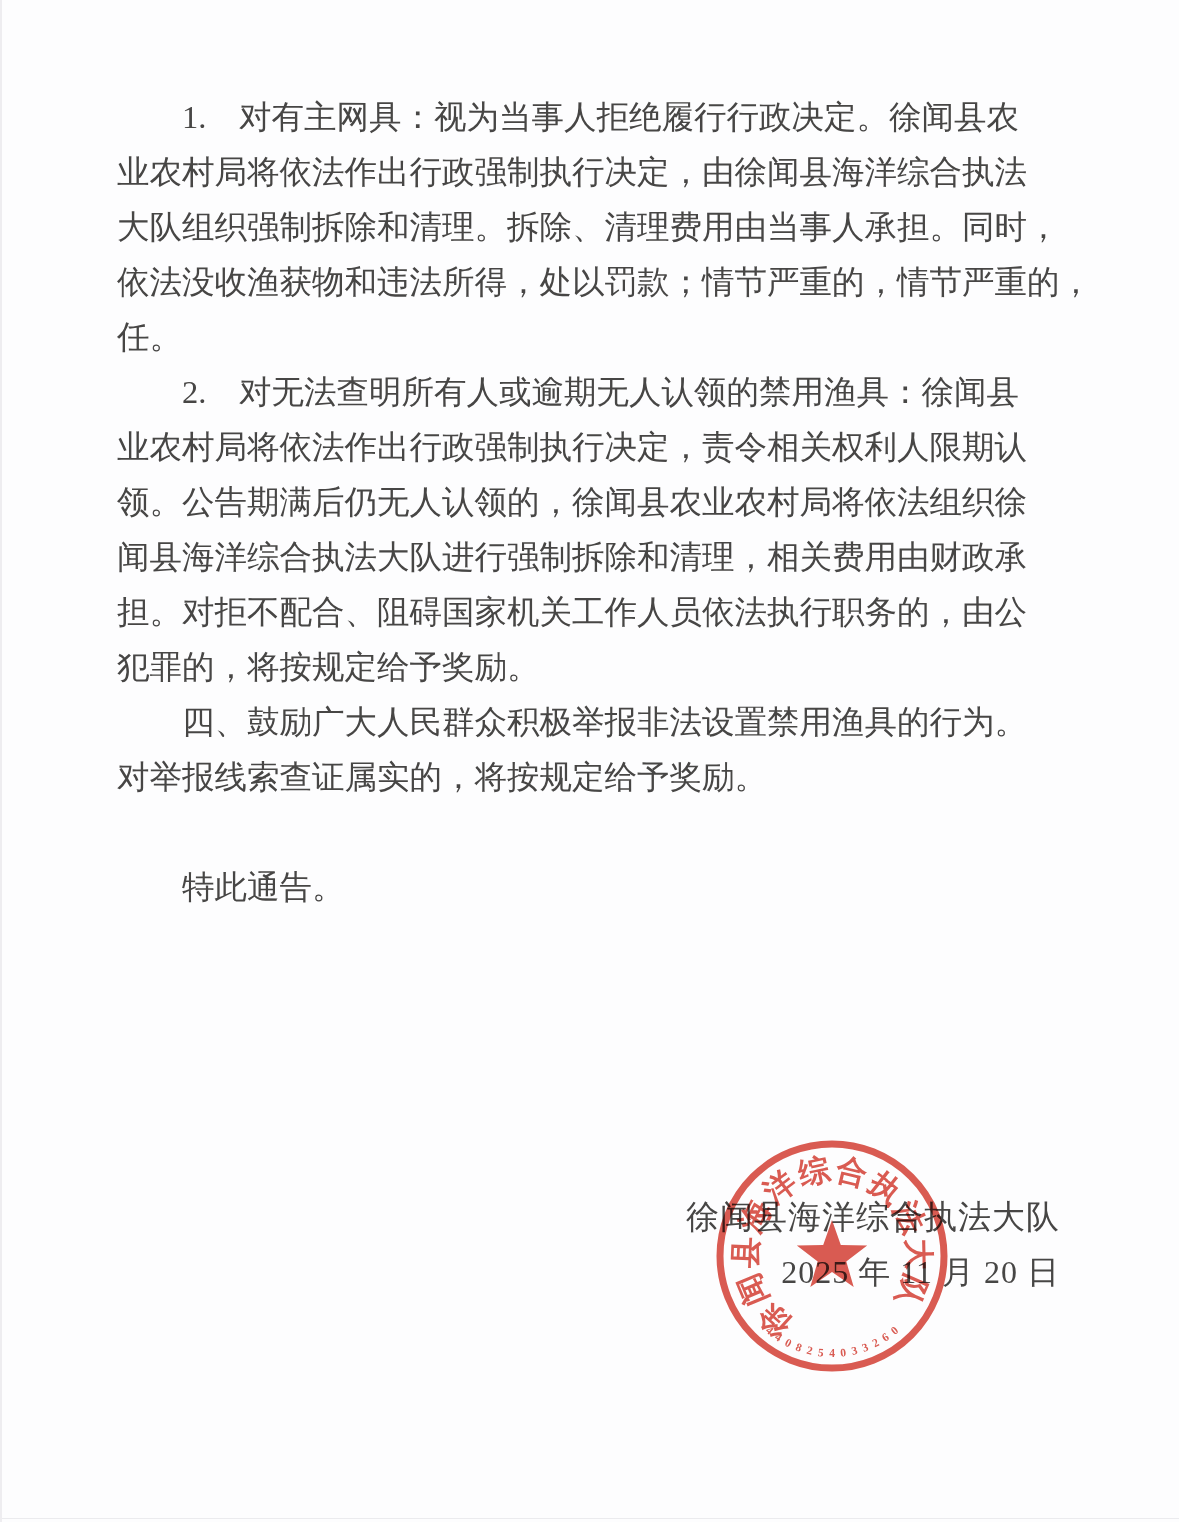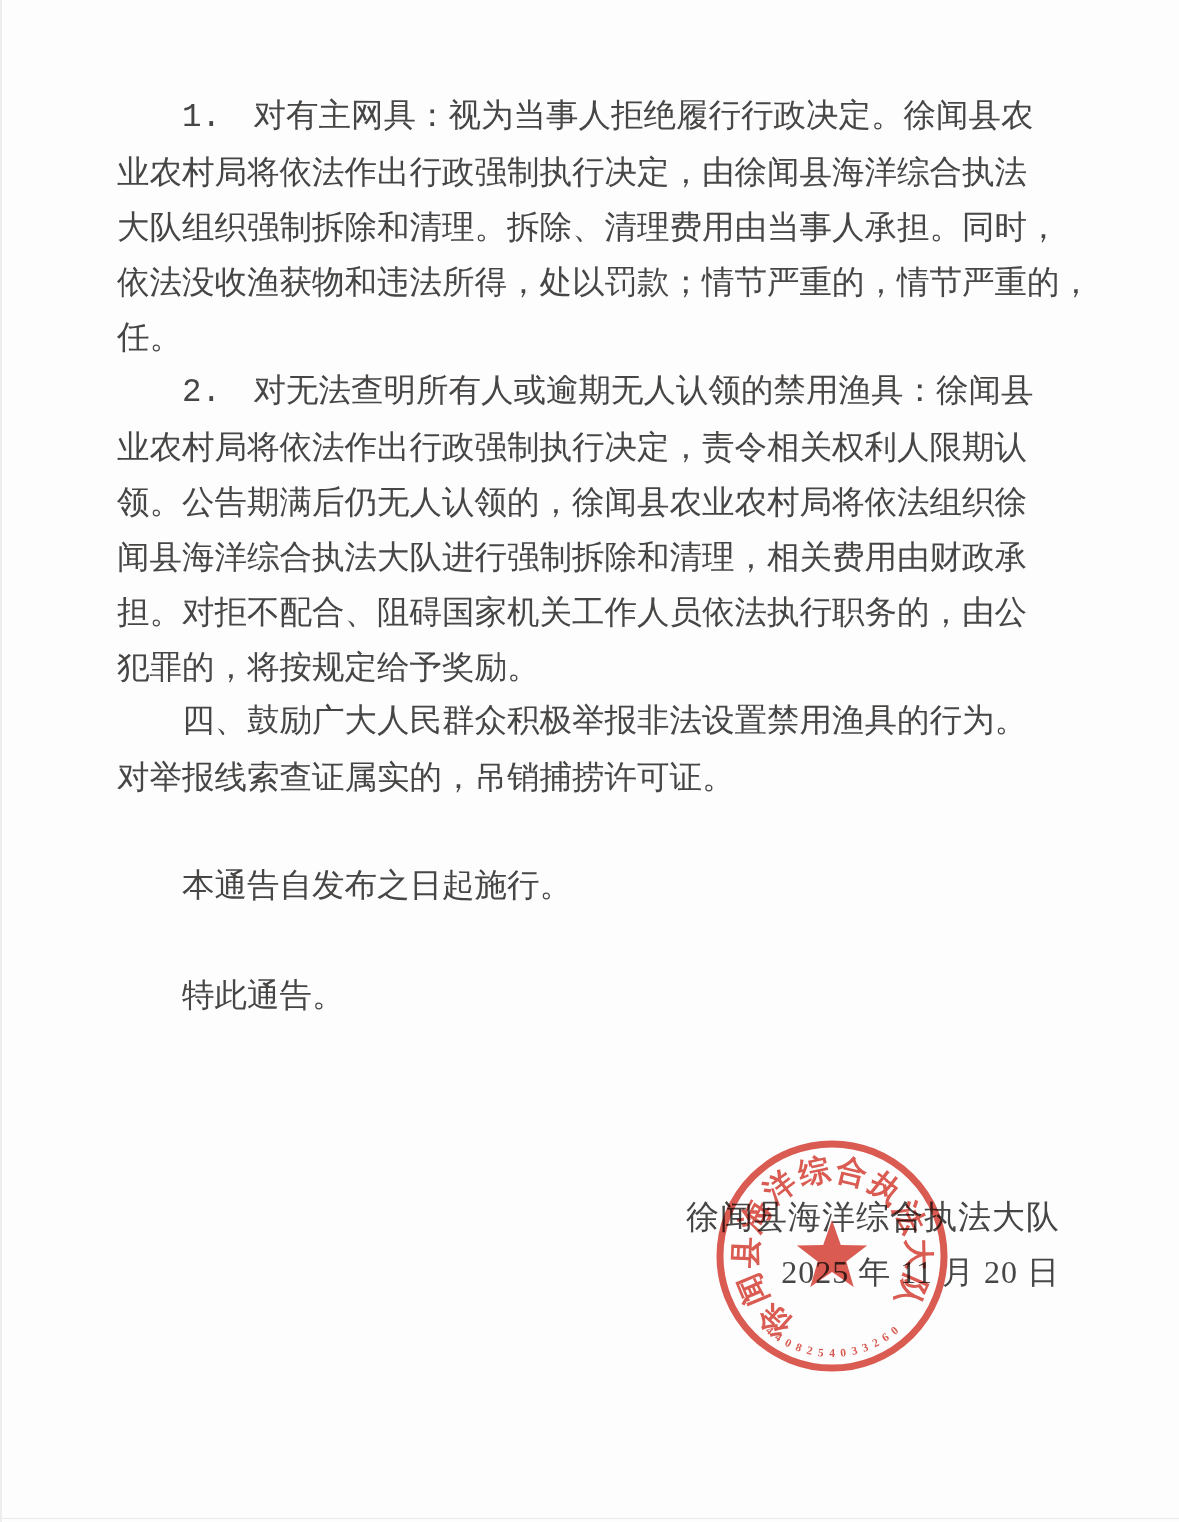--- a/index.html
+++ b/index.html
@@ -35,21 +35,20 @@
     color: #474645;
     font-size: 32.5px;
   }
   .line {
     height: 55px;
     line-height: 55px;
     white-space: pre;
   }
   .para .line:first-child {
     text-indent: 65px;
-    font-family: Liberation Mono, monospace;
   }
   .para.spaced {
     margin-top: 55px;
   }
   .signature {
     position: absolute;
     left: 598px;
     top: 1190px;
     width: 460px;
     text-align: right;
@@ -100,24 +99,21 @@
     <section class="para">
         <div class="line">2.　对无法查明所有人或逾期无人认领的禁用渔具：徐闻县</div>
         <div class="line">业农村局将依法作出行政强制执行决定，责令相关权利人限期认</div>
         <div class="line">领。公告期满后仍无人认领的，徐闻县农业农村局将依法组织徐</div>
         <div class="line">闻县海洋综合执法大队进行强制拆除和清理，相关费用由财政承</div>
         <div class="line">担。对拒不配合、阻碍国家机关工作人员依法执行职务的，由公</div>
         <div class="line">犯罪的，将按规定给予奖励。</div>
       </section>
     <section class="para">
         <div class="line">四、鼓励广大人民群众积极举报非法设置禁用渔具的行为。</div>
-        <div class="line">对举报线索查证属实的，吊销捕捞许可证。</div>
-      </section>
-    <section class="para spaced">
-        <div class="line">本通告自发布之日起施行。</div>
+        <div class="line">对举报线索查证属实的，将按规定给予奖励。</div>
       </section>
     <section class="para spaced">
         <div class="line">特此通告。</div>
       </section>
   </div>
 
   <div class="signature">
     <div class="sig-name">徐闻县海洋综合执法大队</div>
     <div class="sig-date">2025 年 11 月 20 日</div>
   </div>

